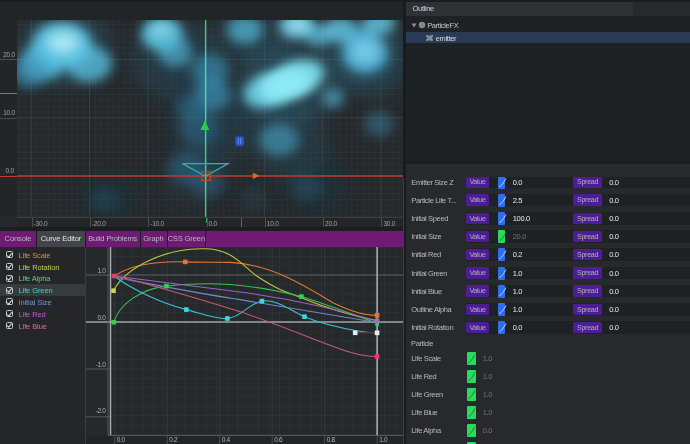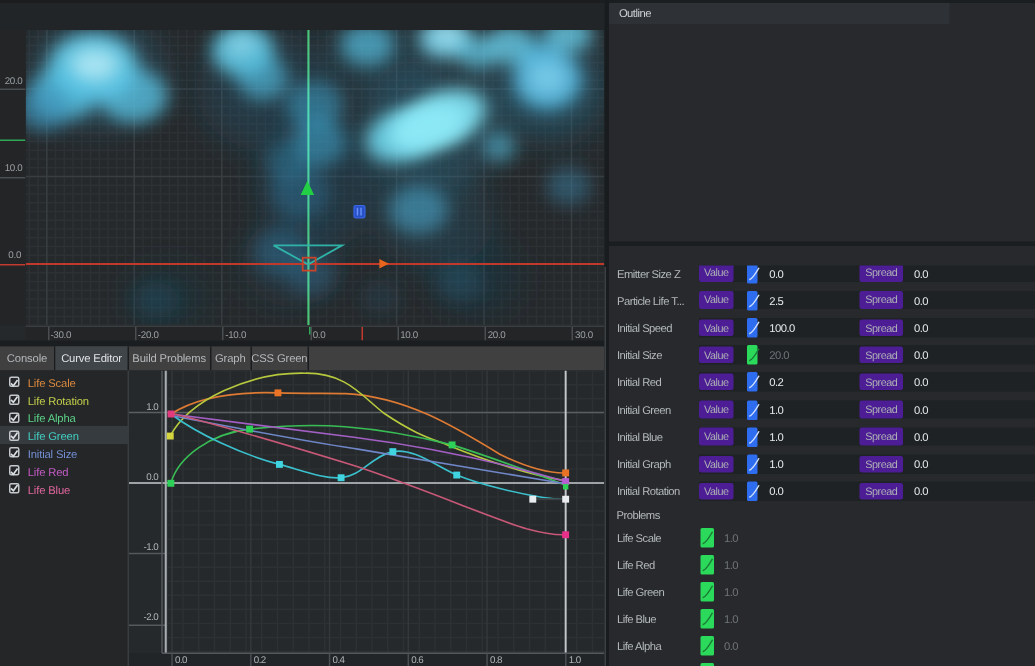--- a/index.html
+++ b/index.html
@@ -16,21 +16,21 @@
 #toptab .tic{position:absolute;left:3px;top:6.5px;width:4.5px;height:4.5px;border-radius:50%;
  border:1px solid #9aa0a4;opacity:.55;}
 
 #vp{left:17px;top:20px;width:385.5px;height:197px;overflow:hidden;}
 #vruler{left:0;top:20px;width:17px;height:197px;background:#232527;overflow:hidden;}
 #hruler{left:17px;top:217px;width:385.5px;height:10px;background:#232527;
  border-top:1px solid #3a3e41;overflow:hidden;}
 .rlab{position:absolute;font-size:6.5px;color:#9ba0a3;letter-spacing:-0.2px;}
 #divh{left:0;top:227px;width:403px;height:4px;background:#1b1e20;}
 
-#btabs{left:0;top:231px;width:403px;height:16px;background:#404040;color:#b5b9bc;}
+#btabs{left:0;top:231px;width:403px;height:16px;background:#701a75;color:#b5b9bc;}
 .btab{position:absolute;top:0;height:16px;line-height:16px;text-align:center;
  font-size:7.5px;letter-spacing:-0.1px;border-right:1px solid #1a1d1f;}
 .btab.act{background:#40454a;color:#e2e5e7;}
 
 #bcontent{left:0;top:247px;width:403px;height:197px;background:#26292b;}
 .ckrow{position:absolute;left:0;width:85px;height:11.8px;}
 .ckrow.sel{background:#353b3f;width:85.5px;}
 .ckbox{position:absolute;left:5.5px;top:2.2px;width:7px;height:7px;border:1px solid #c5c9cc;
  border-radius:1.5px;}
 .ckbox svg{position:absolute;left:-0.5px;top:-0.5px;}
@@ -458,20 +458,37 @@
           </g>
       </svg>
     </div>
   </div>
 
   <div class="abs" id="vdiv"></div>
   <div class="abs" style="left:403px;top:178px;width:1px;height:266px;background:#3d4144;"></div>
   <div class="abs" id="rp">
     <div class="abs" style="left:0;top:0;width:284.2px;height:2px;background:#1b1e20;"></div>
     <div class="hdr" style="top:2px;"><span>Outline</span></div>
+    <div class="abs" id="otree">
+      <div id="emitrow" class="abs"></div>
+      <svg class="abs" width="284" height="146" style="left:0;top:0;">
+        <path d="M5.5 7.5 l5 0 l-2.5 4 z" fill="#8a8f93"></path>
+        <circle cx="16" cy="9" r="3" fill="#82888d"></circle>
+        <circle cx="16" cy="9" r="3" fill="none" stroke="#9aa0a4" stroke-width="0.7" opacity="0.7"></circle>
+        <g fill="#9aa0a4">
+          <circle cx="23.7" cy="22" r="2.6" opacity="0.8"></circle>
+          <circle cx="21" cy="20" r="1"></circle>
+            <circle cx="26" cy="20" r="1"></circle>
+          <circle cx="21" cy="24" r="1"></circle>
+            <circle cx="26" cy="24" r="1"></circle>
+        </g>
+        <text x="21.2" y="11.5" font-size="7.5" fill="#c2c7ca" font-family="Liberation Sans">ParticleFX</text>
+        <text x="29.8" y="24.7" font-size="7.5" fill="#d5dadd" font-family="Liberation Sans">emitter</text>
+      </svg>
+    </div>
     <div class="abs" style="left:0;top:161px;width:284.2px;height:2.6px;background:#1b1e20;"></div>
     <div class="abs" id="props" style="left:0;top:177px;width:284.2px;height:267px;overflow:hidden;">
         <div class="prow" style="top:-3px;">
           <div class="pstrip"></div>
           <div class="plab">Emitter Size Z</div>
           <div class="pbtn" style="left:60.4px;">Value</div>
           <div class="pico blue" style="left:91.8px;">
             <svg width="10" height="13" style="position:absolute;left:0;top:0;">
               <path d="M1.5 10.5 C3.5 10 6 6 8 2.5" stroke="#cfe0ff" stroke-width="1" fill="none"></path>
             </svg>
@@ -553,21 +570,21 @@
             <svg width="10" height="13" style="position:absolute;left:0;top:0;">
               <path d="M1.5 10.5 C3.5 10 6 6 8 2.5" stroke="#cfe0ff" stroke-width="1" fill="none"></path>
             </svg>
           </div>
           <div class="pval" style="left:107px;">1.0</div>
           <div class="pbtn sp" style="left:167.1px;">Spread</div>
           <div class="pval" style="left:203.5px;">0.0</div>
         </div>
         <div class="prow" style="top:124.39999999999998px;">
           <div class="pstrip"></div>
-          <div class="plab">Initial Graph</div>
+          <div class="plab">Outline Alpha</div>
           <div class="pbtn" style="left:60.4px;">Value</div>
           <div class="pico blue" style="left:91.8px;">
             <svg width="10" height="13" style="position:absolute;left:0;top:0;">
               <path d="M1.5 10.5 C3.5 10 6 6 8 2.5" stroke="#cfe0ff" stroke-width="1" fill="none"></path>
             </svg>
           </div>
           <div class="pval" style="left:107px;">1.0</div>
           <div class="pbtn sp" style="left:167.1px;">Spread</div>
           <div class="pval" style="left:203.5px;">0.0</div>
         </div>
@@ -577,21 +594,21 @@
           <div class="pbtn" style="left:60.4px;">Value</div>
           <div class="pico blue" style="left:91.8px;">
             <svg width="10" height="13" style="position:absolute;left:0;top:0;">
               <path d="M1.5 10.5 C3.5 10 6 6 8 2.5" stroke="#cfe0ff" stroke-width="1" fill="none"></path>
             </svg>
           </div>
           <div class="pval" style="left:107px;">0.0</div>
           <div class="pbtn sp" style="left:167.1px;">Spread</div>
           <div class="pval" style="left:203.5px;">0.0</div>
         </div>
-        <div class="plab abs" style="left:5.2px;top:161.60000000000002px;">Problems</div>
+        <div class="plab abs" style="left:5.2px;top:161.60000000000002px;">Particle</div>
         <div class="prow" style="top:173.60000000000002px;">
           <div class="plab">Life Scale</div>
           <div class="gico" style="left:60.9px;">
             <svg width="10" height="13" style="position:absolute;left:0;top:0;">
               <path d="M1.5 10.5 C3.5 10 6 6 8 2.5" stroke="#1a7a35" stroke-width="1" fill="none"></path>
             </svg>
           </div>
           <div class="pval grey" style="left:76.9px;">1.0</div>
         </div>
         <div class="prow" style="top:191.7px;">

